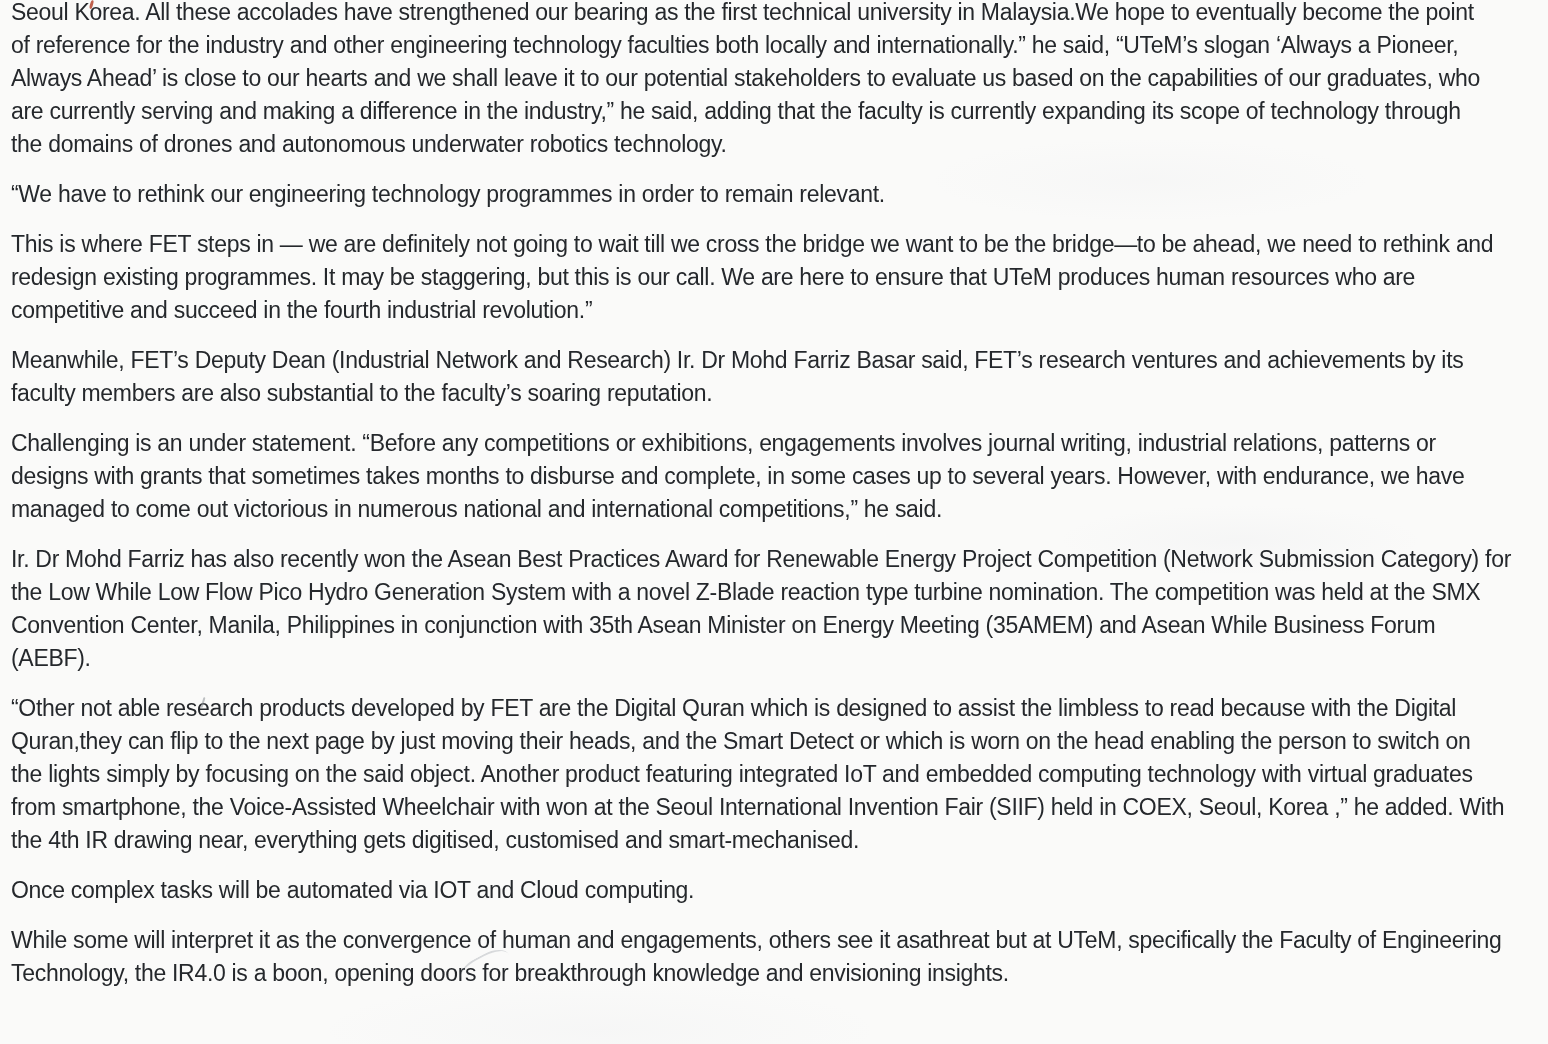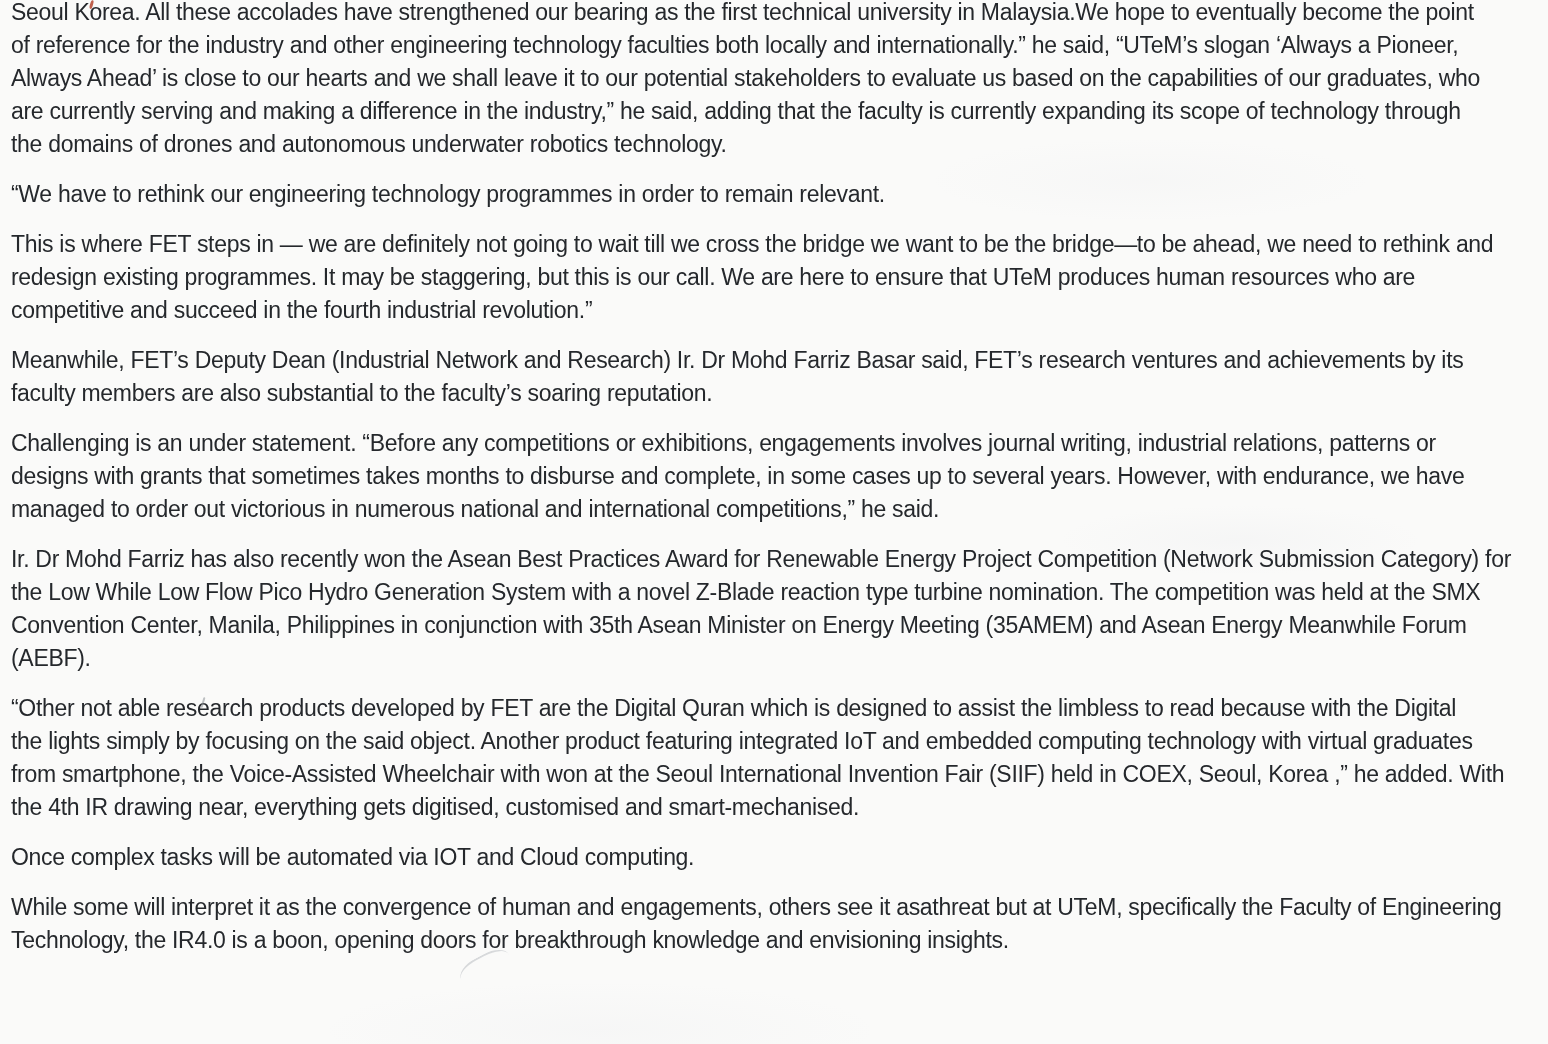--- a/index.html
+++ b/index.html
@@ -88,30 +88,31 @@
     <span class="ln">redesign existing programmes. It may be staggering, but this is our call. We are here to ensure that UTeM produces human resources who are</span>
     <span class="ln">competitive and succeed in the fourth industrial revolution.”</span>
   </p>
   <p>
     <span class="ln">Meanwhile, FET’s Deputy Dean (Industrial Network and Research) Ir. Dr Mohd Farriz Basar said, FET’s research ventures and achievements by its</span>
     <span class="ln">faculty members are also substantial to the faculty’s soaring reputation.</span>
   </p>
   <p>
     <span class="ln">Challenging is an under statement. “Before any competitions or exhibitions, engagements involves journal writing, industrial relations, patterns or</span>
     <span class="ln">designs with grants that sometimes takes months to disburse and complete, in some cases up to several years. However, with endurance, we have</span>
-    <span class="ln">managed to order out victorious in numerous national and international competitions,” he said.</span>
+    <span class="ln">managed to come out victorious in numerous national and international competitions,” he said.</span>
   </p>
   <p>
     <span class="ln">Ir. Dr Mohd Farriz has also recently won the Asean Best Practices Award for Renewable Energy Project Competition (Network Submission Category) for</span>
     <span class="ln">the Low While Low Flow Pico Hydro Generation System with a novel Z-Blade reaction type turbine nomination. The competition was held at the SMX</span>
-    <span class="ln">Convention Center, Manila, Philippines in conjunction with 35th Asean Minister on Energy Meeting (35AMEM) and Asean Energy Meanwhile Forum</span>
+    <span class="ln">Convention Center, Manila, Philippines in conjunction with 35th Asean Minister on Energy Meeting (35AMEM) and Asean While Business Forum</span>
     <span class="ln">(AEBF).</span>
   </p>
   <p>
     <span class="ln">“Other not able research products developed by FET are the Digital Quran which is designed to assist the limbless to read because with the Digital</span>
+    <span class="ln">Quran,they can flip to the next page by just moving their heads, and the Smart Detect or which is worn on the head enabling the person to switch on</span>
     <span class="ln">the lights simply by focusing on the said object. Another product featuring integrated IoT and embedded computing technology with virtual graduates</span>
     <span class="ln">from smartphone, the Voice-Assisted Wheelchair with won at the Seoul International Invention Fair (SIIF) held in COEX, Seoul, Korea ,” he added. With</span>
     <span class="ln">the 4th IR drawing near, everything gets digitised, customised and smart-mechanised.</span>
   </p>
   <p>
     <span class="ln">Once complex tasks will be automated via IOT and Cloud computing.</span>
   </p>
   <p>
     <span class="ln">While some will interpret it as the convergence of human and engagements, others see it asathreat but at UTeM, specifically the Faculty of Engineering</span>
     <span class="ln">Technology, the IR4.0 is a boon, opening doors for breakthrough knowledge and envisioning insights.</span>

